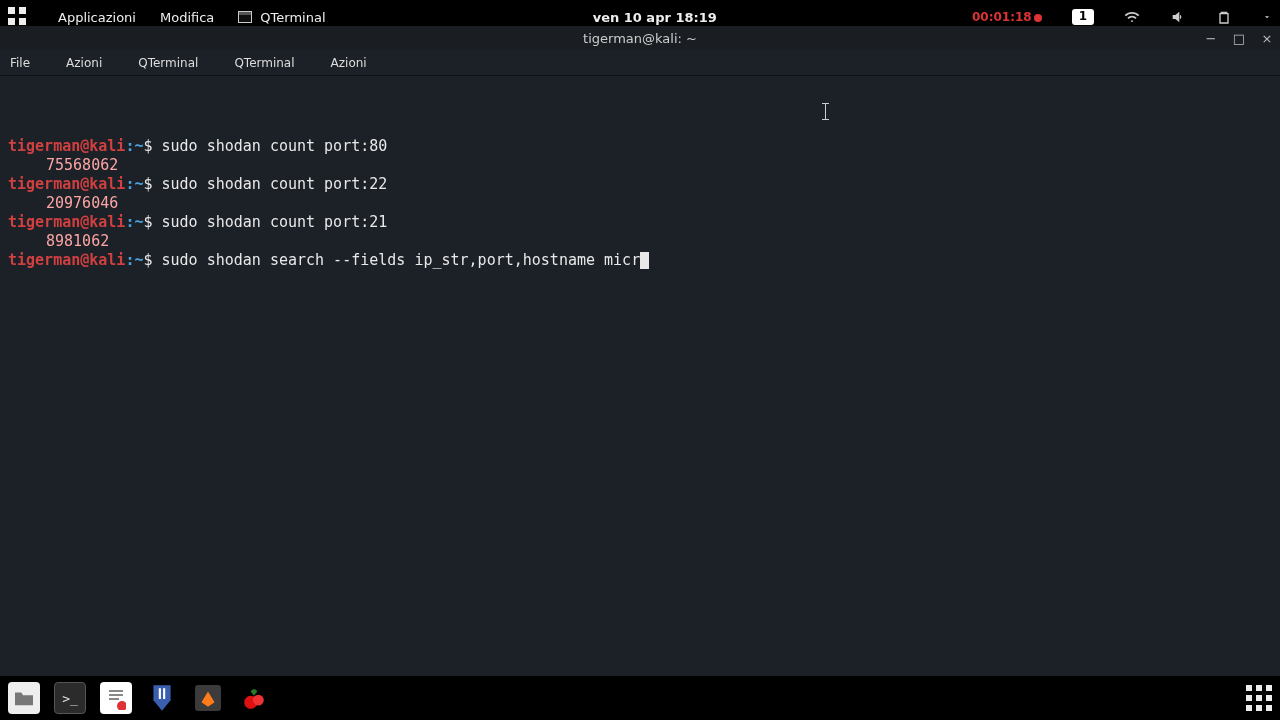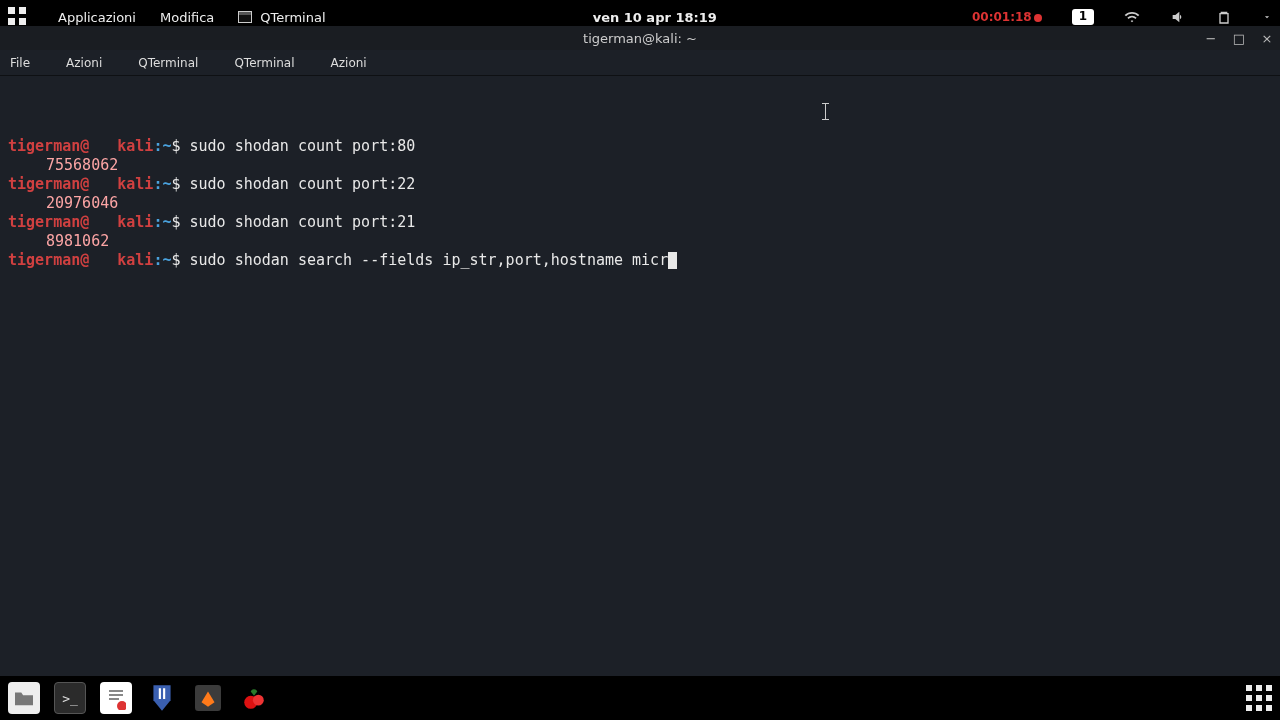--- a/index.html
+++ b/index.html
@@ -67,21 +67,21 @@
   .term-body {
     flex:1; background:#1c2027;
     padding: 4px 8px;
     font-family: "DejaVu Sans Mono","Consolas",monospace;
     font-size: 15px; line-height: 19px;
     white-space: pre;
     color:#e8e8e8;
     position:relative;
   }
   .prompt-user { color:#d04040; font-weight:bold; }
-  .prompt-host { color:#d04040; font-weight:bold;padding-left:28px; }
+  .prompt-host { color:#d04040; font-weight:bold; }
   .prompt-sep  { color:#4aa3df; font-weight:bold; }
   .prompt-path { color:#4aa3df; font-weight:bold; }
   .cmd { color:#e8e8e8; }
   .out { color:#fca5a5;margin-left:38px; }
   .cursor-block {
     display:inline-block; width:9px; height:17px;
     background:#e8e8e8; vertical-align:text-bottom;
     margin-left:0px;
   }
   .ibeam {

